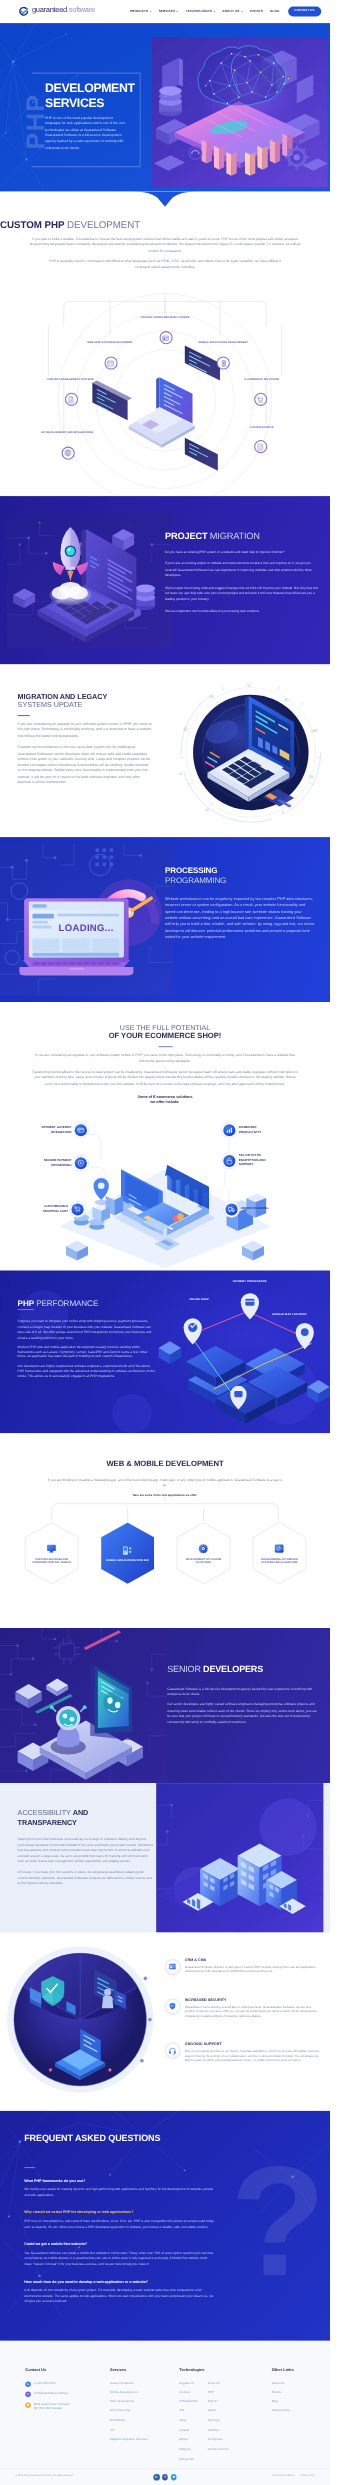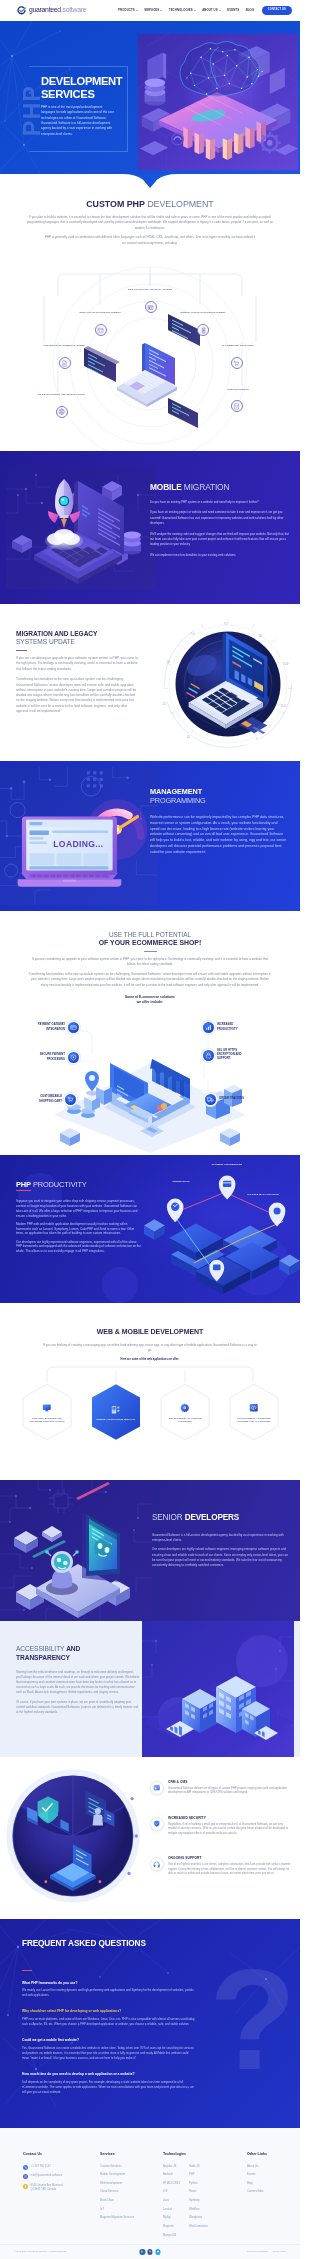--- a/index.html
+++ b/index.html
@@ -27,21 +27,21 @@
 .hero{height:153px;background:#0f49ce;position:relative;color:#fff;overflow:visible}
 .hero-net{position:absolute;inset:0;opacity:1;overflow:hidden}
 .hero-art{position:absolute;right:2px;top:12px;width:160px;height:138px}
 .hero-wm{position:absolute;left:21px;top:64px;font-size:23px;font-weight:700;color:rgba(255,255,255,.185);
  writing-mode:vertical-rl;transform:rotate(180deg);letter-spacing:1.2px;line-height:1}
 .hero-body{position:absolute;left:41px;top:54px;width:86px}
 .hero-h1{font-size:11.2px;font-weight:700;line-height:1.16;letter-spacing:-.35px;color:#fff}
 .hero-p{margin-top:4px;font-size:3.1px;line-height:1.72;color:#cfdcfb;width:74px}
 .hero-frame{position:absolute;left:29px;top:45px;width:99px;height:86px;border:.45px solid rgba(255,255,255,.22);border-left:none}
 .hero-notch{position:absolute;left:0;top:153px;width:300px;height:15px;pointer-events:none;z-index:5}
-.h2{text-align:center;font-size:7px;letter-spacing:-.05px;margin-bottom:4px}
+.h2{font-size:7px;letter-spacing:-.05px;margin-bottom:4px}
 .h2 b{font-weight:700;color:#2b2a5e}
 .h2 span{font-weight:400;color:#6d7aa8}
 .ptext{font-size:3px;line-height:1.83;color:#8189a0;text-align:center}
 
 
 .s-custom{height:277px;background:#fff;padding-top:24px}
 .s-custom .h2{font-size:8.9px;margin-bottom:0}
 .cust-p{width:248px;margin:3px auto 0}
 .cust-p.p2{width:212px;margin-top:4px}
 .diagram{position:absolute;left:0;top:0;width:300px;height:277px}
@@ -672,21 +672,21 @@
       <path d="M0 -26 q9 8 9 24 q0 12-9 16 q-9-4-9-16 q0-16 9-24z" fill="url(#rkt)"></path>
       <path d="M0 -26 q9 8 9 24 q0 12-9 16 z" fill="#a396e8" opacity=".55"></path>
       <circle cx="0" cy="-4" r="5.2" fill="#1d3f9c"></circle>
       <circle cx="0" cy="-4" r="4" fill="#19e6e0"></circle>
       <circle cx="-1.2" cy="-5.2" r="1.4" fill="#bffffb"></circle>
       <path d="M-4.5 10 h9 v3 h-9 Z" fill="#d4cbff"></path>
       <path d="M-3 14 q3 8 3 10 q0-2 3-10 z" fill="#ff9f4a" opacity=".9"></path>
     </g>
   </svg>
   <div class="take-txt">
-    <div class="take-h"><b>MOBILE</b> <span>MIGRATION</span></div>
+    <div class="take-h"><b>PROJECT</b> <span>MIGRATION</span></div>
     <p>Do you have an existing PHP system or a website and need help to improve it further?</p>
     <p>If you have an existing project or website and need someone to take it over and improve on it, we got you covered! Guaranteed Software has vast experience in improving websites and web solutions built by other developers.</p>
     <p>We'll analyze the existing code and suggest changes that we think will improve your website. Not only that, but our team can also fully take over your current project and enhance it with new features that will ensure you a leading position in your industry.</p>
     <p>We can implement new functionalities to your existing web solutions.</p>
   </div>
 </div>
 
 <div class="sec s-mig">
   <div class="mig-txt">
     <div class="mig-h">
@@ -908,21 +908,21 @@
         <rect x="12" y="17.6" width="5" height="2.6" rx=".5"></rect>
           <rect x="18" y="17.6" width="5" height="2.6" rx=".5"></rect>
         <rect x="24" y="17.6" width="5" height="2.6" rx=".5"></rect>
           <rect x="30" y="17.6" width="6" height="2.6" rx=".5"></rect>
       </g>
       <rect x="-6" y="22.6" width="12" height="1.6" rx=".6" fill="#c79ff2"></rect>
     </g>
   </svg>
   <div class="perf-txt">
     <div class="perf-h">
-        <b>MANAGEMENT</b>
+        <b>PROCESSING</b>
         <span>PROGRAMMING</span>
       </div>
     <p>Website performance can be negatively impacted by too complex PHP data structures, incorrect server or system configuration. As a result, your website functionality and speed can decrease, leading to a high bounce rate (website visitors leaving your website without converting) and an overall bad user experience. Guaranteed Software will help you to build a fast, reliable, and safe website: by using, egg and test, our senior developers will discover potential performance problems and present a proposal best suited for your website requirement.</p>
   </div>
 </div>
 
 <div class="sec s-ecom">
   <div class="ecom-h">
     <span>USE THE FULL POTENTIAL</span>
     <b>OF YOUR ECOMMERCE SHOP!</b>
@@ -1203,21 +1203,21 @@
         <path d="M10 64 L20 58 L20 66 L10 72 Z" fill="#244bc4"></path>
       <path d="M130 92 L140 86 L150 92 L140 98 Z" fill="#6e9bf8"></path>
         <path d="M130 92 L140 98 L140 106 L130 100 Z" fill="#2f59dd"></path>
         <path d="M140 98 L150 92 L150 100 L140 106 Z" fill="#244bc4"></path>
     </g>
   </svg>
   <div class="int-lbl" style="left:162px;top:25px">ONLINE SHOP</div>
   <div class="int-lbl" style="left:208px;top:8px">PAYMENT PROCESSORS</div>
   <div class="int-lbl" style="left:244px;top:38px">GOOGLE MAP LOCATION</div>
   <div class="int-txt">
-    <div class="int-h"><b>PHP</b> <span>PRODUCTIVITY</span></div>
+    <div class="int-h"><b>PHP</b> <span>PERFORMANCE</span></div>
     <p>Suppose you want to integrate your online shop with shipping service, payment processors, connect a Google map location of your business with your website. Guaranteed Software can take care of it all. We offer a large selection of PHP integrations to improve your business and ensure a leading position in your niche.</p>
     <p>Modern PHP web and mobile application development usually involves working within frameworks such as Laravel, Symphony, Lumen, CakePHP and Zend to name a few. Other times, an application has taken the path of building its own custom infrastructure.</p>
     <p>Our developers are highly experienced software engineers, experienced with all of the above PHP frameworks and equipped with the advanced understanding of software architecture on the whole. This allows us to successfully engage in all PHP integrations.</p>
   </div>
 </div>
 
 <div class="sec s-web">
   <div class="web-h">WEB &amp; MOBILE DEVELOPMENT</div>
   <div class="ptext web-p">If you are thinking of creating a messaging app, an online food ordering app, music app, or any other type of mobile application, Guaranteed Software is a way to go.</div>
   <div class="web-p2">Here are some of the web applications we offer:</div>

